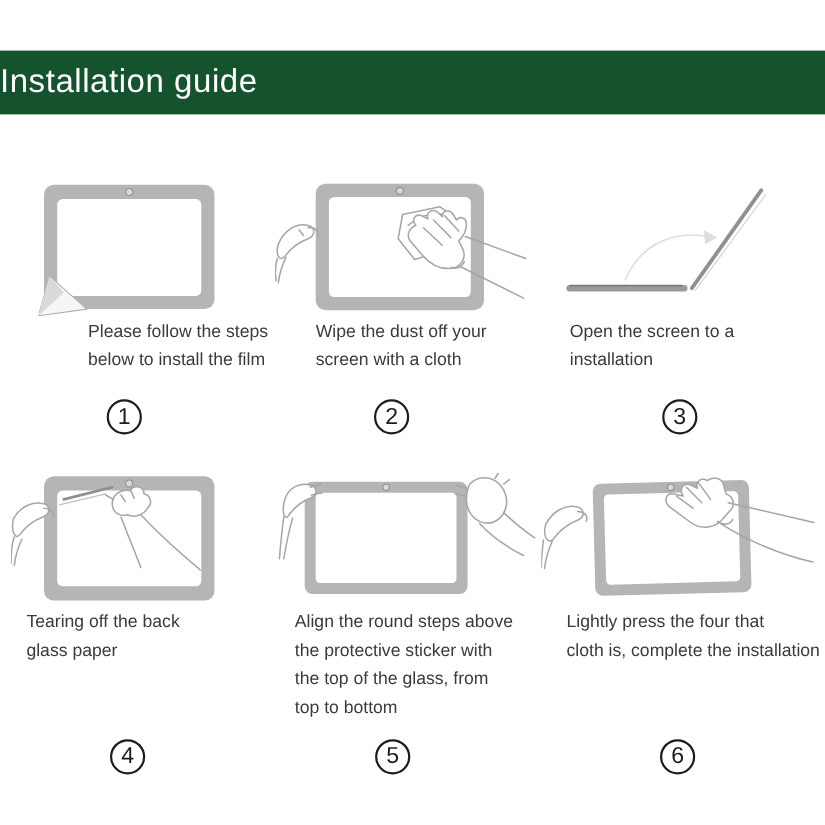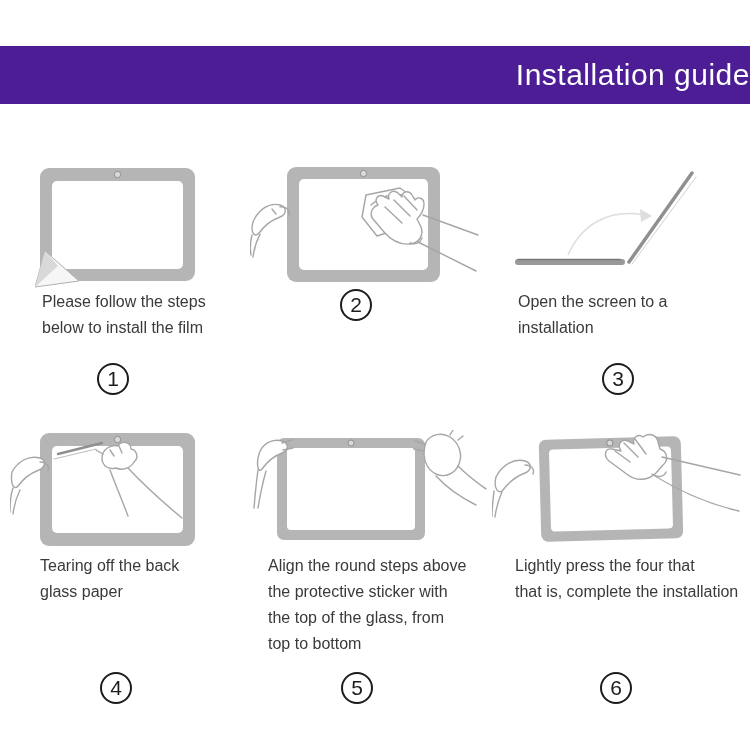--- a/index.html
+++ b/index.html
@@ -1,36 +1,36 @@
 <!DOCTYPE html>
 <html><head>
 <meta charset="utf-8">
 <style>
   html,body{margin:0;padding:0;background:#ffffff;}
   #page{position:relative;width:750px;height:750px;background:#ffffff;overflow:hidden;
         font-family:"Liberation Sans","DejaVu Sans",sans-serif;}
-  .header{position:absolute;top:46px;left:0;width:750px;height:58px;background:#4c1d95;
-          display:flex;align-items:center;justify-content:flex-end;}
+  .header{position:absolute;top:46px;left:0;width:750px;height:58px;background:#14532d;
+          display:flex;align-items:center;justify-content:flex-start;}
   .header-title{color:#ffffff;font-size:30px;letter-spacing:0.5px;}
   .cell{position:absolute;}
   .c1{left:0;top:165px;width:250px;}
   .c2{left:250px;top:165px;width:240px;}
   .c3{left:490px;top:165px;width:260px;}
   .c4{left:0;top:430px;width:250px;}
   .c5{left:250px;top:430px;width:240px;}
   .c6{left:490px;top:430px;width:260px;}
   .illus{position:relative;height:124px;}
   .row2 .illus{height:123px;}
   .illus svg{position:absolute;top:0;}
   .c1 svg{left:35px;} .c2 svg{left:0;} .c3 svg{left:20px;top:-2px;}
   .c4 svg{left:10px;} .c5 svg{left:3px;} .c6 svg{left:2px;}
   .caption{height:74px;font-size:16px;line-height:26px;color:#3a3a3a;}
   .row2 .caption{height:119px;}
-  .c1 .caption{padding-left:42px;} .c2 .caption{padding-left:37px;}
-  .c3 .caption{padding-left:28px;} .c4 .caption{padding-left:40px;}
+  .c1 .caption{padding-left:80px;} .c2 .caption{padding-left:37px;}
+  .c3 .caption{padding-left:28px;} .c4 .caption{padding-left:24px;}
   .c5 .caption{padding-left:18px;} .c6 .caption{padding-left:25px;}
   .cap-line{white-space:nowrap;}
   .numrow{height:34px;}
   .numcircle{width:32px;height:32px;border:2px solid #1c1c1c;border-radius:50%;
              box-sizing:border-box;display:flex;align-items:center;justify-content:center;
              font-size:21px;color:#1c1c1c;}
   .c1 .numcircle{margin-left:97px;} .c2 .numcircle{margin-left:90px;}
   .c3 .numcircle{margin-left:112px;} .c4 .numcircle{margin-left:100px;}
   .c5 .numcircle{margin-left:91px;} .c6 .numcircle{margin-left:110px;}
   .hand{fill:#ffffff;stroke:#a6a6a6;stroke-width:1.4;stroke-linejoin:round;stroke-linecap:round;}
@@ -83,20 +83,24 @@
         </g>
         <g>
           <path class="hand" d="M3,57 C8,45 19,37 30,40 C37,42 37,49 30,52 C22,55 14,61 9,68 C5,73 0,68 3,57 Z"></path>
           <path class="hline" d="M30,42 C36,41 40,45 39,50"></path>
           <path class="hline" d="M22,44 L26,49"></path>
           <path class="hline" d="M2,70 C0,78 0,84 1,90"></path>
           <path class="hline" d="M10,69 C6,77 4,84 3,92"></path>
         </g>
       </svg>
     </div>
+    <div class="caption">
+      <div class="cap-line">Wipe the dust off your</div>
+      <div class="cap-line">screen with a cloth</div>
+    </div>
     <div class="numrow">
       <div class="numcircle">2</div>
     </div>
   </div>
 
   <div class="cell c3 row1">
     <div class="illus">
       <svg width="230" height="124" viewBox="0 0 230 124">
         <path d="M58,92 C72,60 100,46 134,52" fill="none" stroke="#dedede" stroke-width="1.5"></path>
         <polygon points="130,46 142,53 131,59" fill="#dedede"></polygon>
@@ -203,20 +207,20 @@
         <g>
           <path class="hand" d="M4,47 C10,35 22,28 33,31 C40,33 40,40 33,43 C25,46 17,52 11,60 C7,65 1,59 4,47 Z"></path>
           <path class="hline" d="M33,35 C39,35 43,39 41,44"></path>
           <path class="hline" d="M2,61 C1,70 0,78 0,86"></path>
           <path class="hline" d="M10,62 C6,71 4,79 3,87"></path>
         </g>
       </svg>
     </div>
     <div class="caption">
       <div class="cap-line">Lightly press the four that</div>
-      <div class="cap-line">that is, complete the installation</div>
+      <div class="cap-line">cloth is, complete the installation</div>
     </div>
     <div class="numrow">
       <div class="numcircle">6</div>
     </div>
   </div>
 
 </div>
 
 </body></html>

